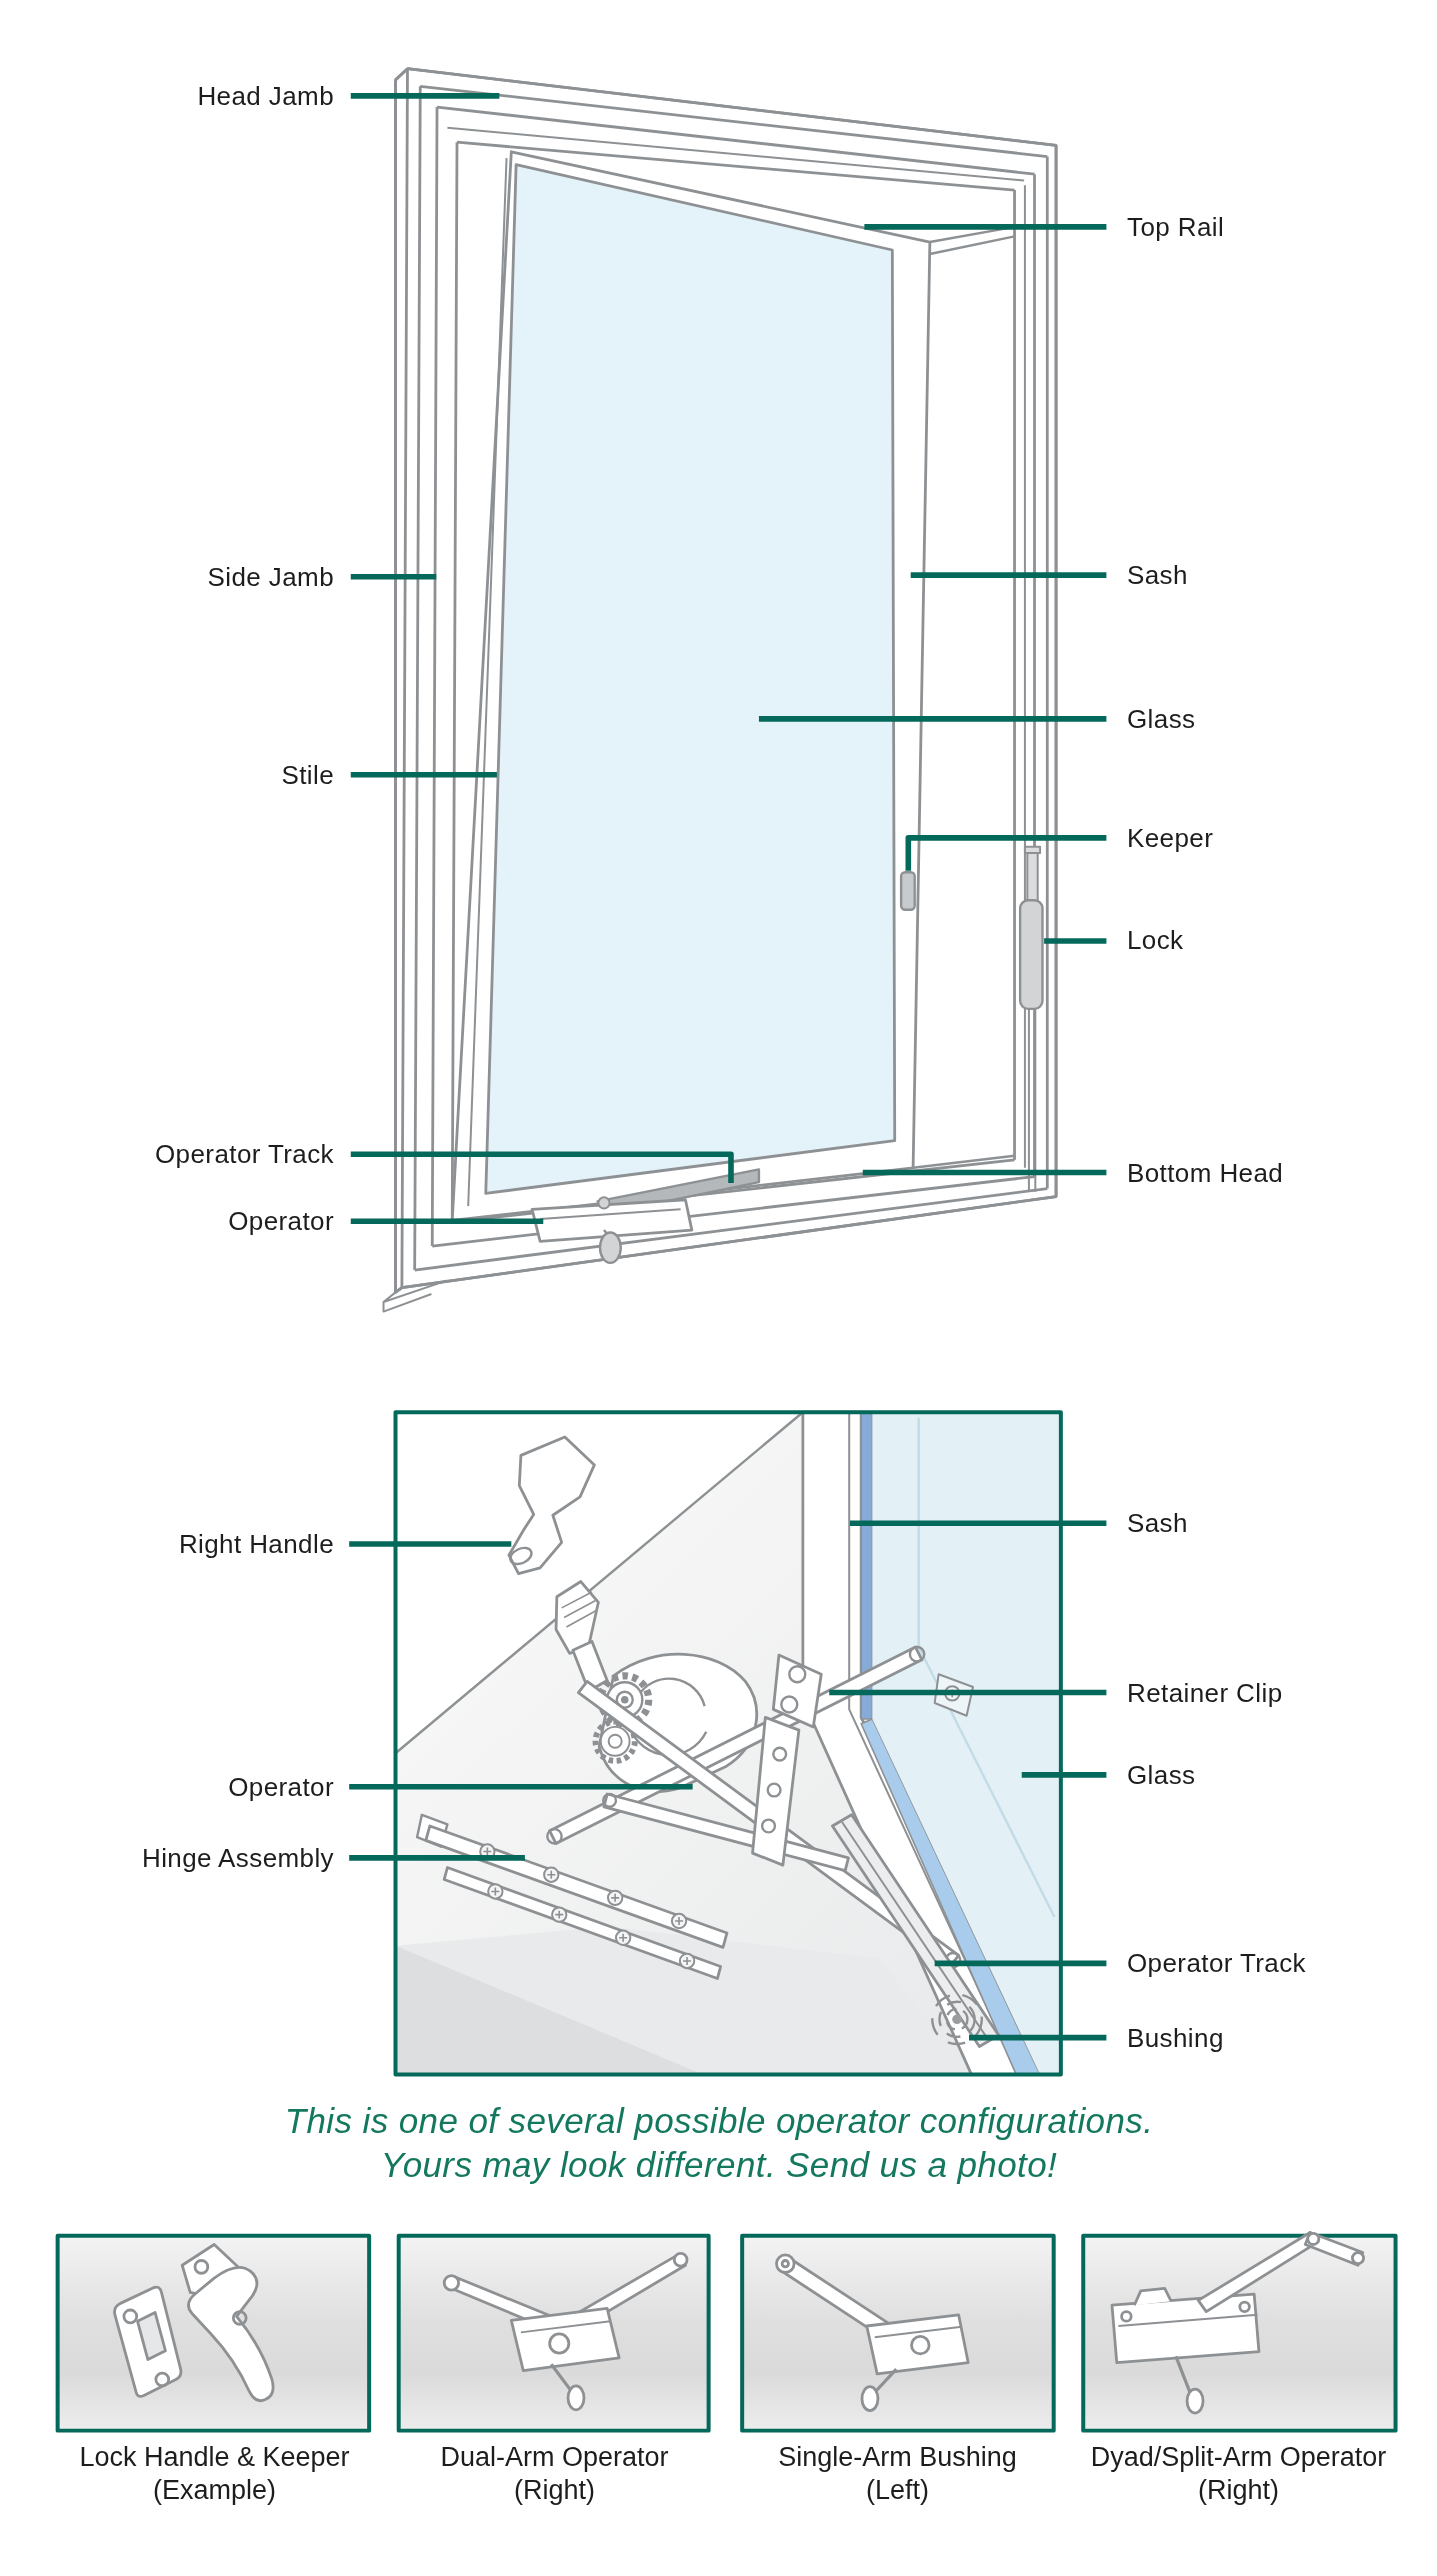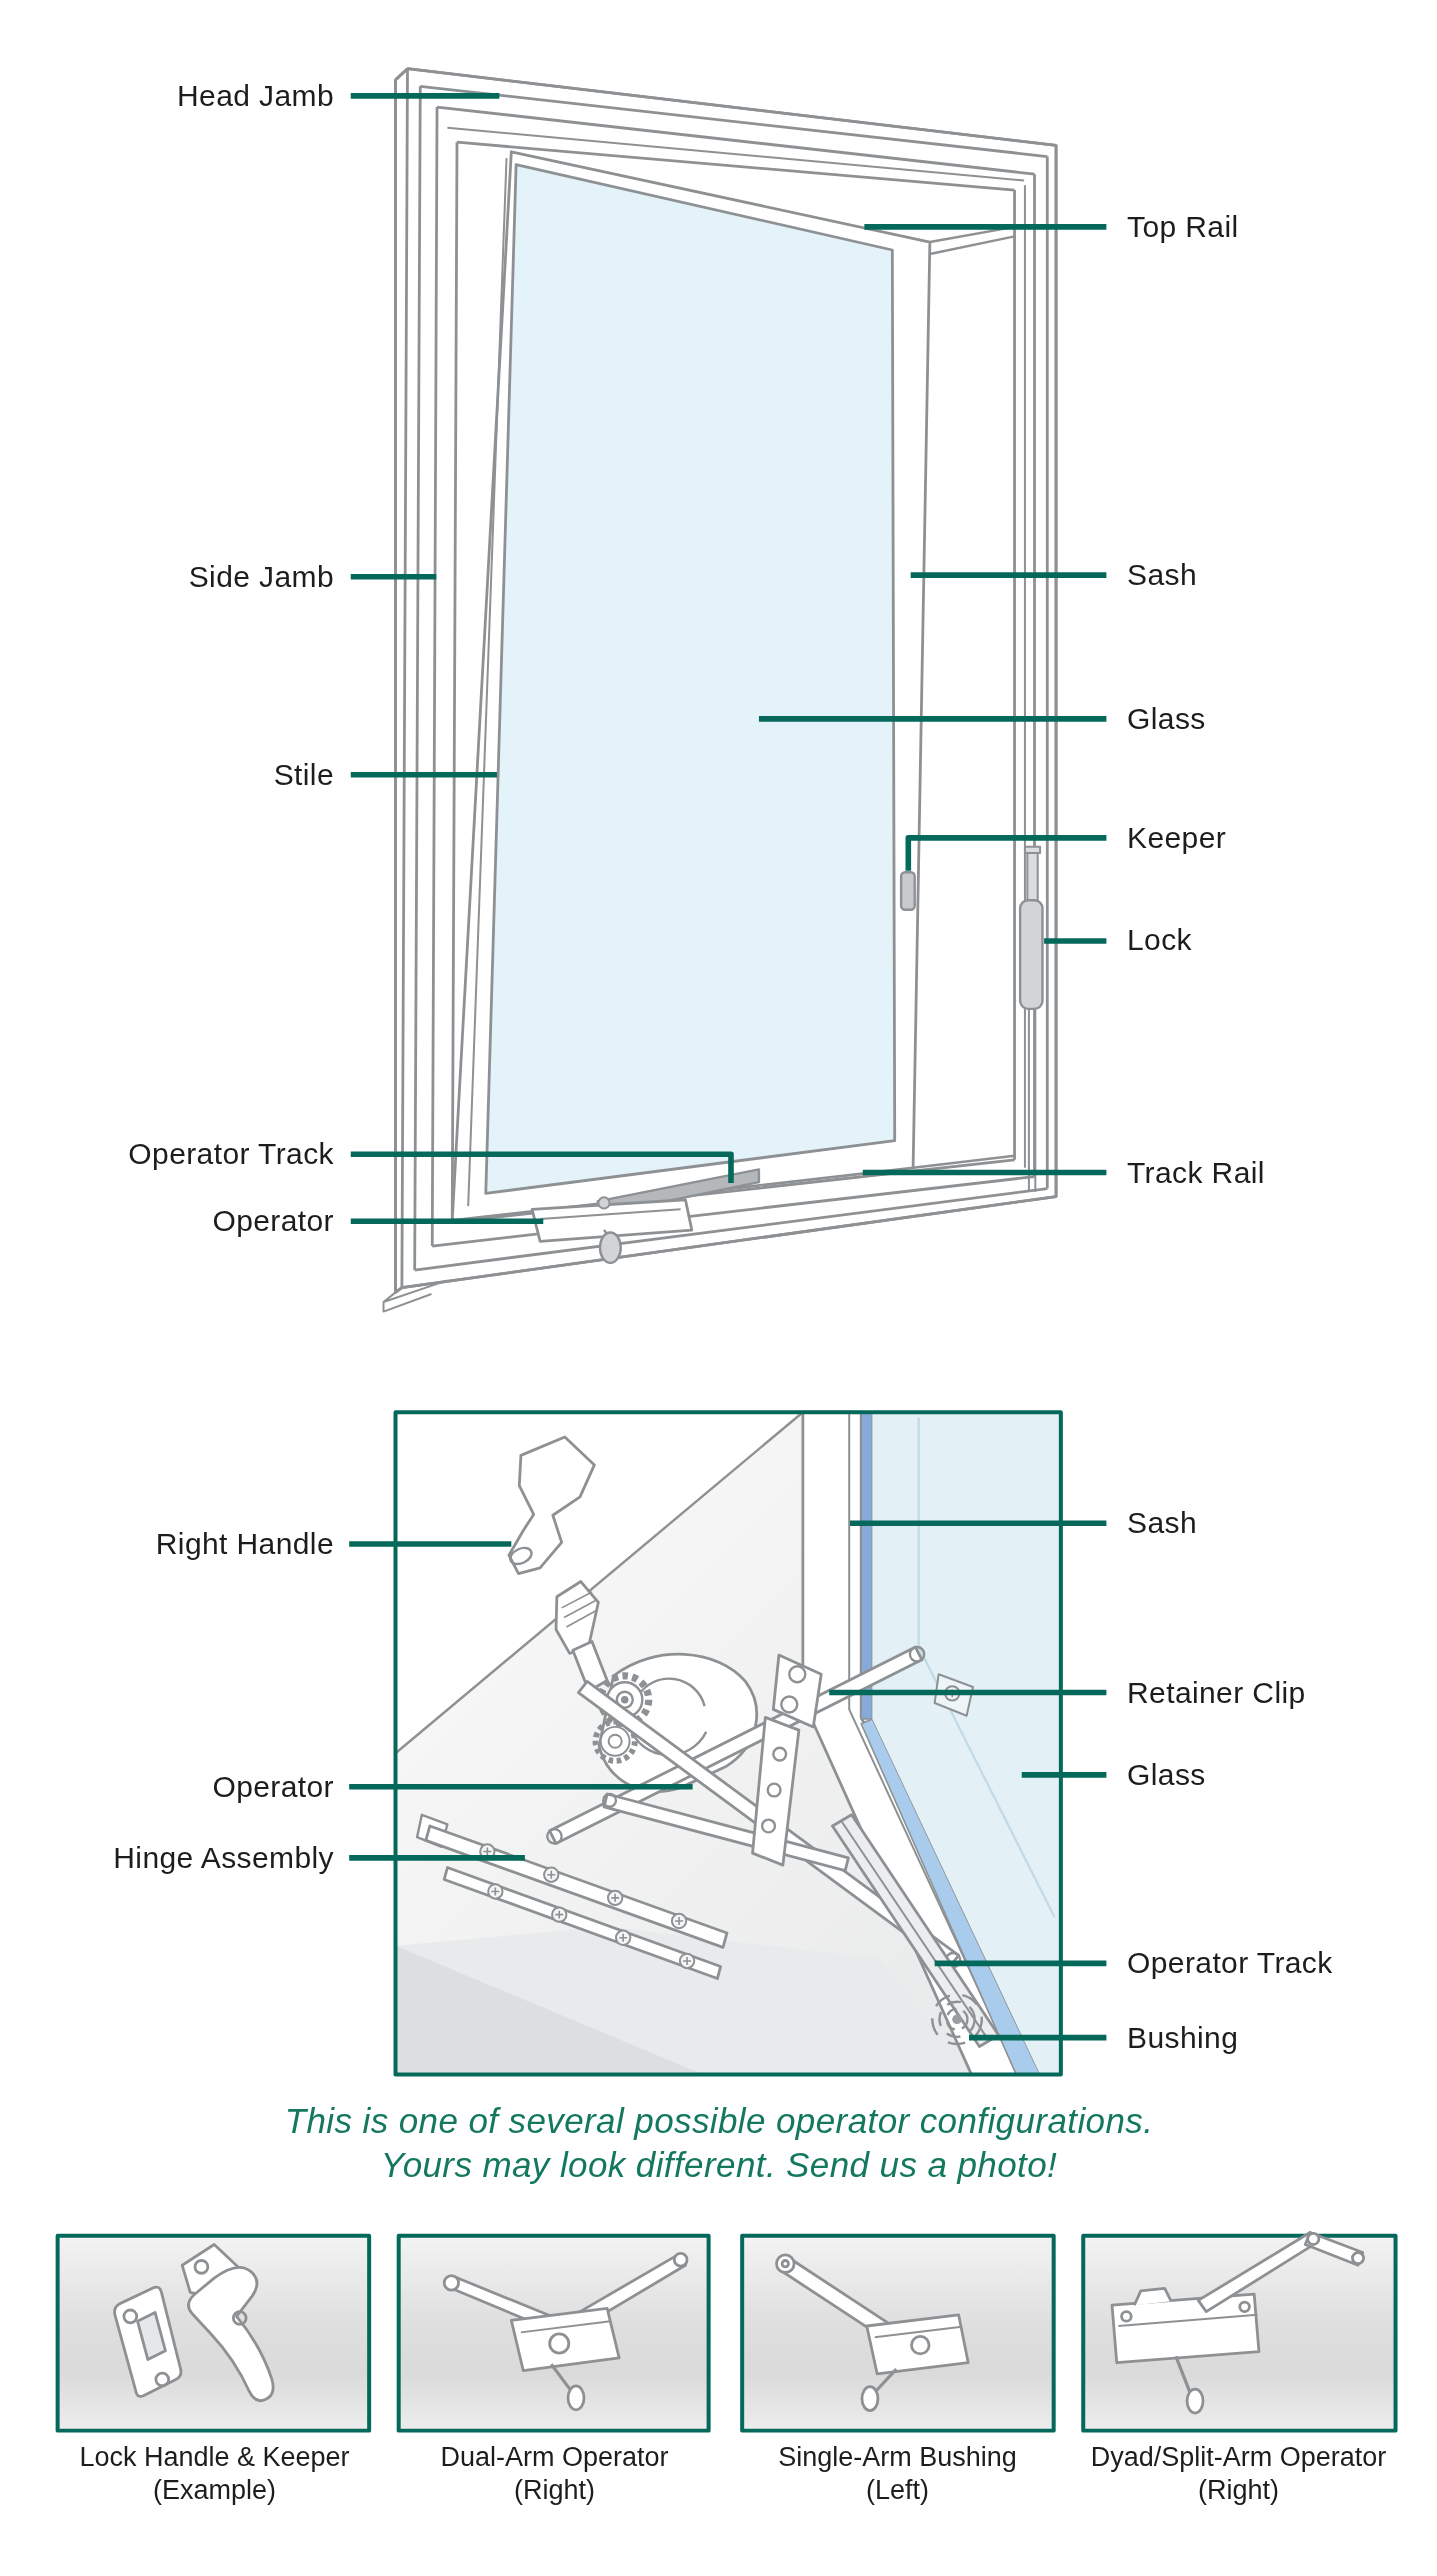--- a/index.html
+++ b/index.html
@@ -1,19 +1,19 @@
 <!DOCTYPE html>
 <html style="font-size:12.8px"><head>
 <meta charset="utf-8">
 <style>
   html,body{margin:0;padding:0;background:#ffffff;}
   .page{position:relative;width:1438px;height:2576px;background:#ffffff;overflow:hidden;
         font-family:"Liberation Sans","DejaVu Sans",sans-serif;}
   .art{position:absolute;left:0;top:0;width:1438px;height:2576px;}
-  .lbl{position:absolute;transform:translateY(-50%);font-size:30px;color:#1d1d1d;
+  .lbl{position:absolute;transform:translateY(-50%);font-size:26px;color:#1d1d1d;
        white-space:nowrap;letter-spacing:0.4px;line-height:1;}
   .lbl.left{right:1104px;text-align:right;}
   .lbl.right{left:1127px;text-align:center;}
   .caption{position:absolute;left:0;top:2099px;width:1438px;text-align:center;
            font-style:italic;font-size:35px;line-height:44px;color:#14785F;letter-spacing:0.4px;}
   .thumb-cap{position:absolute;top:2441px;width:313px;text-align:center;font-size:27px;
              line-height:33px;color:#1d1d1d;}
   .thumb-cap .t1{display:block;}
   .thumb-cap .t2{display:block;}
 </style>
@@ -225,21 +225,21 @@
   <div class="lbl left" style="top:96px">Head Jamb</div>
   <div class="lbl left" style="top:577px">Side Jamb</div>
   <div class="lbl left" style="top:775px">Stile</div>
   <div class="lbl left" style="top:1154px">Operator Track</div>
   <div class="lbl left" style="top:1221px">Operator</div>
   <div class="lbl right" style="top:227px">Top Rail</div>
   <div class="lbl right" style="top:575px">Sash</div>
   <div class="lbl right" style="top:719px">Glass</div>
   <div class="lbl right" style="top:838px">Keeper</div>
   <div class="lbl right" style="top:940px">Lock</div>
-  <div class="lbl right" style="top:1173px">Track Rail</div>
+  <div class="lbl right" style="top:1173px">Bottom Head</div>
 
   <div class="lbl left" style="top:1544px">Right Handle</div>
   <div class="lbl left" style="top:1787px">Operator</div>
   <div class="lbl left" style="top:1858px">Hinge Assembly</div>
   <div class="lbl right" style="top:1523px">Sash</div>
   <div class="lbl right" style="top:1693px">Retainer Clip</div>
   <div class="lbl right" style="top:1775px">Glass</div>
   <div class="lbl right" style="top:1963px">Operator Track</div>
   <div class="lbl right" style="top:2038px">Bushing</div>
 

